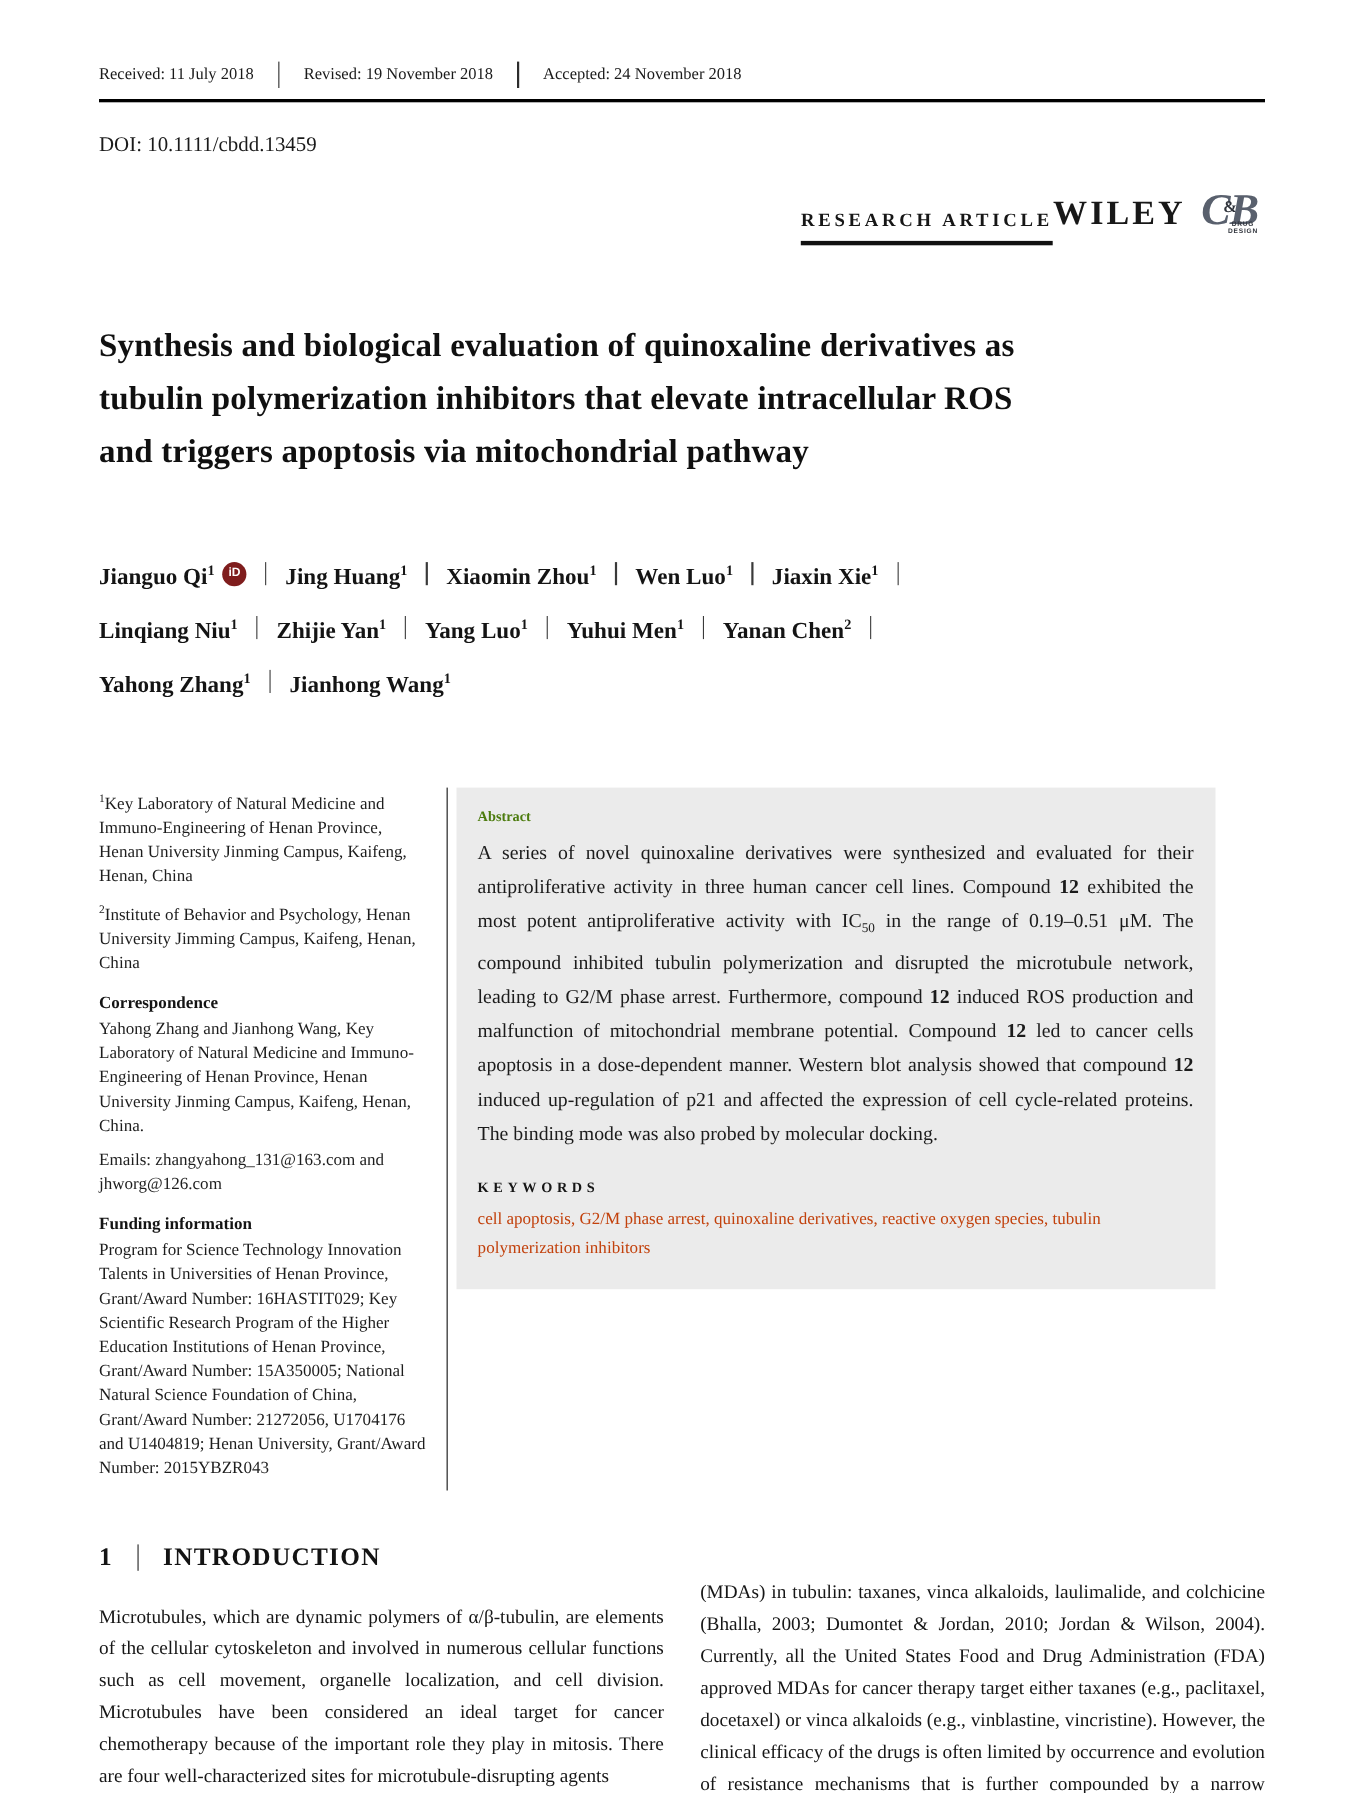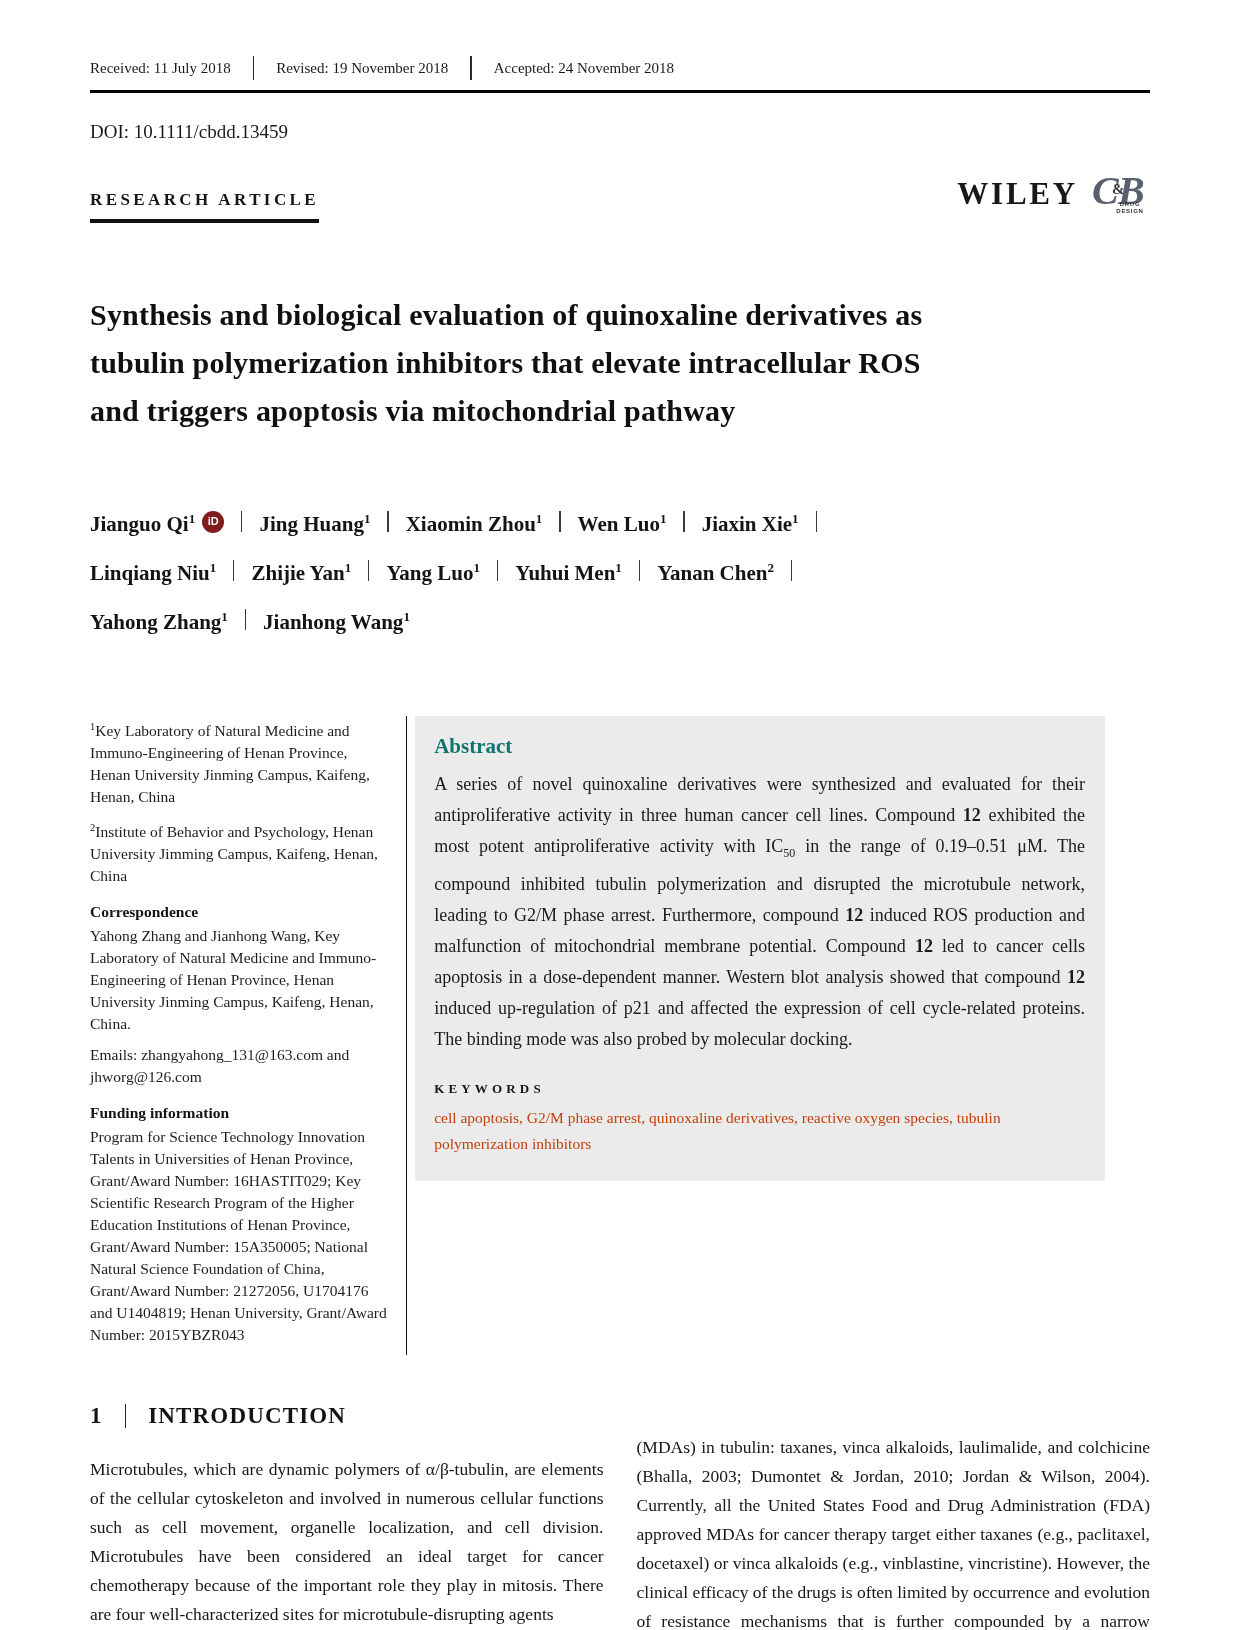--- a/index.html
+++ b/index.html
@@ -10,21 +10,21 @@
     padding:56px 91px 42px 90px; display:flex; flex-direction:column;gap:32px;
   }
 
   
   .dates-row { display:flex; align-items:center; font-size:15px; color:#1a1a1a; }
   .vbar { display:inline-block; width:1.5px; height:24px; background:#2c2c2c; margin:0 22px; }
   .top-rule { border-bottom:3px solid #000; margin-top:10px; }
   .doi { font-size:19px; margin-top:28px; color:#1a1a1a; }
 
   
-  .type-row { display:flex; justify-content:space-between; align-items:flex-end; margin-top:26px; }
+  .type-row { display:flex; justify-content:flex-end; align-items:flex-end; margin-top:26px; }
   .article-type { display:inline-block; font-size:17px; font-weight:bold; letter-spacing:0.20em;
                   padding-bottom:9px; border-bottom:4px solid #111; color:#161616; }
   .brand { display:flex; align-items:center; gap:14px; padding-bottom:4px; }
   .wiley { font-size:31px; font-weight:600; letter-spacing:0.09em; color:#181818; }
   .cb-logo { position:relative; width:58px; height:50px; font-style:italic; color:#59606d; }
   .cb-c { position:absolute; left:0; top:-2px; font-size:40px; font-weight:bold; }
   .cb-b { position:absolute; left:26px; top:-2px; font-size:40px; font-weight:bold; }
   .cb-amp { position:absolute; left:20px; top:12px; font-size:15px; font-weight:bold; color:#2f333b; font-style:normal; }
   .cb-sub { position:absolute; left:18px; top:32px; font-size:6px; font-weight:bold; letter-spacing:0.12em;
             color:#2f333b; font-style:normal; font-family:"Liberation Sans",sans-serif; line-height:7px; text-align:center; }
@@ -44,21 +44,21 @@
 
   
   .cols { display:flex; margin-top:40px; }
   .left-col { width:300px; flex:0 0 300px; font-size:15.5px; line-height:22px; color:#1d1d1d; }
   .left-col p { margin-bottom:9px; }
   .left-col .aff sup { font-size:10.5px; }
   .left-col h4 { font-size:15.5px; margin:14px 0 2px 0; color:#141414; }
   .col-divider { width:1.5px; background:#111; margin-left:16px; }
   .right-col { flex:1 1 auto; margin-left:9px; }
   .abstract-box { background:#EBEBEB; padding:18px 20px 24px 19px; margin-right:45px; }
-  .abstract-box h3 { font-size:21px; color:#0f766e; margin-bottom:10px; }
+  .abstract-box h3 { font-size:13px; color:#4d7c0f; margin-bottom:10px; }
   .abstract-text { font-size:18px; line-height:31px; text-align:justify; color:#1b1b1b; }
   .abstract-text sub { font-size:12px; }
   .kw-head { font-size:13px; font-weight:bold; letter-spacing:0.32em; margin-top:26px; color:#161616; }
   .kw-text { font-size:15.5px; line-height:26px; margin-top:8px; color:#c2410c; }
 
   
   .intro { margin-top:16px; }
   .intro-grid { display:grid; grid-template-columns:1fr 1fr; column-gap:33px; }
   .intro h2 { font-size:23px; letter-spacing:0.05em; color:#131313; display:flex; align-items:center; margin-bottom:26px; }
   .h2-bar { display:inline-block; width:1.6px; height:24px; background:#222; margin:0 22px; }

